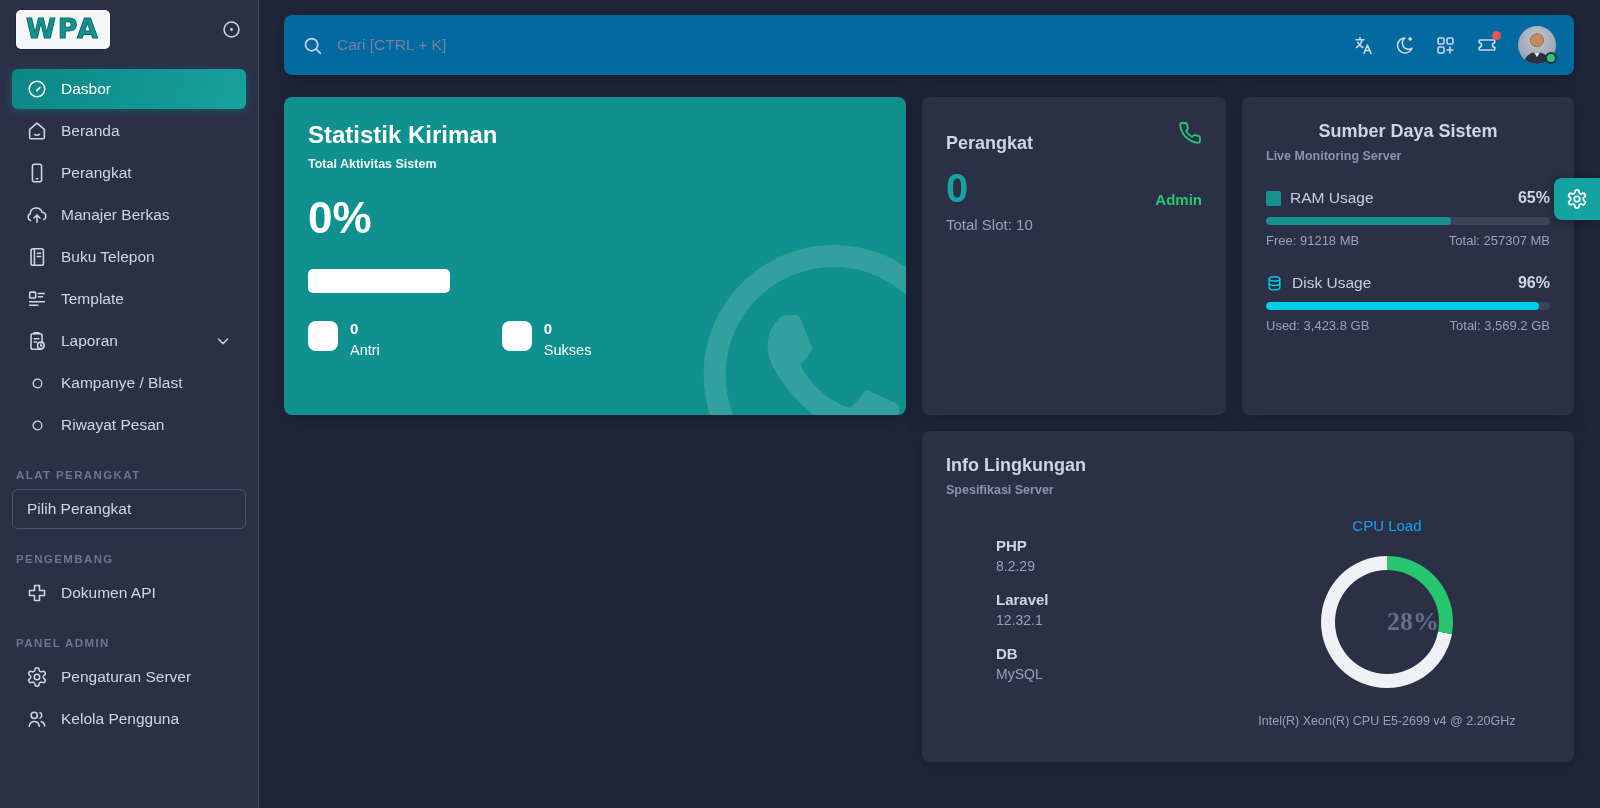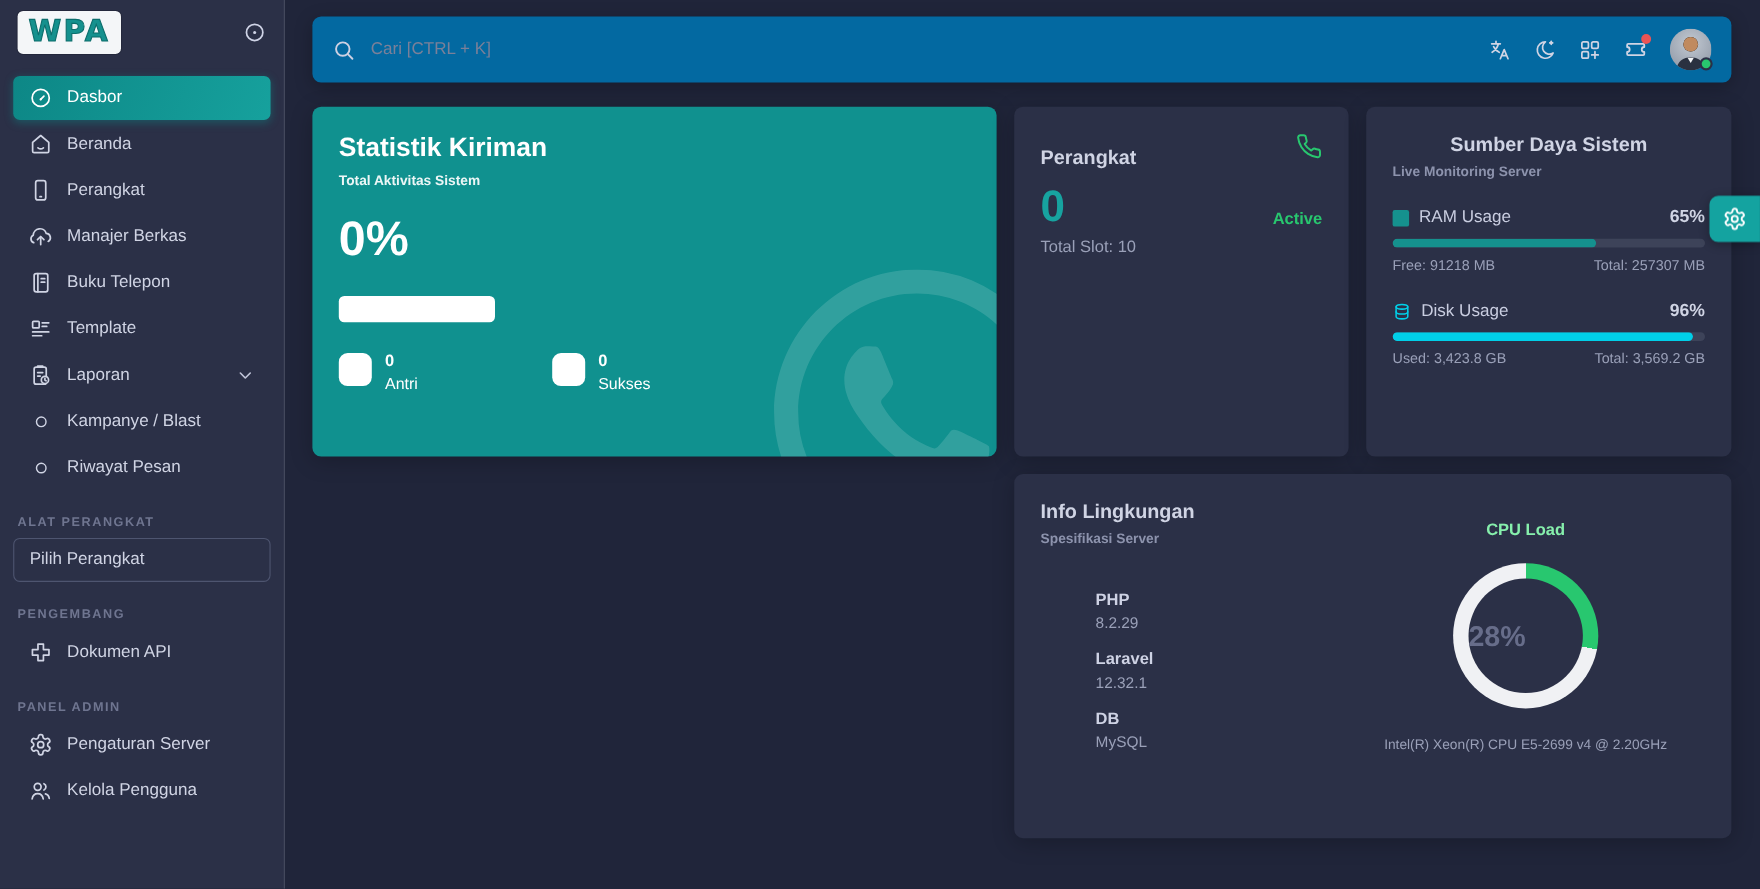--- a/index.html
+++ b/index.html
@@ -156,29 +156,29 @@
 
   
   .card.env { display:flex; }
   .env-left { width:46%; }
   .env-title { font-size:18px; font-weight:600; color:#d0d4e4; }
   .env-sub { font-size:12.5px; font-weight:600; color:#8d93ad; margin-top:7px; }
   .spec-list { margin:40px 0 0 50px; display:flex; flex-direction:column; gap:17px; }
   .spec-name { font-size:15px; font-weight:700; color:#ced2e4; }
   .spec-val { font-size:14px; color:#9aa0b8; margin-top:4px; }
   .env-right { flex:1; display:flex; flex-direction:column; align-items:center; padding-top:18px; }
-  .cpu-title { font-size:15px; font-weight:700; color:#86efac; }
+  .cpu-title { font-size:15px; font-weight:400; color:#0ea5e9;margin-top:44px; }
   .donut {
     width:132px; height:132px; border-radius:50%;
     margin-top:22px;
     display:flex; align-items:center; justify-content:center;
   }
   .donut-hole {
     width:104px; height:104px; border-radius:50%; background:#2b3047;
-    display:flex; align-items:center; justify-content:flex-start;
+    display:flex; align-items:center; justify-content:flex-end;font-family:Liberation Serif, serif;
   }
   .donut-hole span { font-size:26px; font-weight:700; color:#676d8a; }
   .cpu-caption { margin-top:26px; font-size:12.5px; color:#9aa0b8; }
 
   
   .customizer {
     position:fixed; right:0; top:178px;
     width:46px; height:42px;
     background:#14a3a0; border:none; border-radius:8px 0 0 8px;
     color:#fff; display:flex; align-items:center; justify-content:center;
@@ -428,21 +428,21 @@
         <div class="dev-head">
           <div class="dev-title">Perangkat</div>
           <span class="dev-phone">
             <svg width="24" height="24" viewBox="0 0 24 24" fill="none" stroke="currentColor" stroke-width="1.8" stroke-linecap="round" stroke-linejoin="round">
                 <path d="M22 16.92v3a2 2 0 0 1-2.18 2 19.79 19.79 0 0 1-8.63-3.07 19.5 19.5 0 0 1-6-6 19.79 19.79 0 0 1-3.07-8.67A2 2 0 0 1 4.11 2h3a2 2 0 0 1 2 1.72 12.84 12.84 0 0 0 .7 2.81 2 2 0 0 1-.45 2.11L8.09 9.91a16 16 0 0 0 6 6l1.27-1.27a2 2 0 0 1 2.11-.45 12.84 12.84 0 0 0 2.81.7A2 2 0 0 1 22 16.92z"></path>
               </svg>
           </span>
         </div>
         <div class="dev-mid">
           <div class="dev-count">0</div>
-          <div class="dev-active">Active</div>
+          <div class="dev-active">Admin</div>
         </div>
         <div class="dev-slot">Total Slot: 10</div>
       </section>
 
       <section class="card resources">
         <div class="res-title">Sumber Daya Sistem</div>
         <div class="res-sub">Live Monitoring Server</div>
 
         <div class="res-block">
           <div class="res-head">

